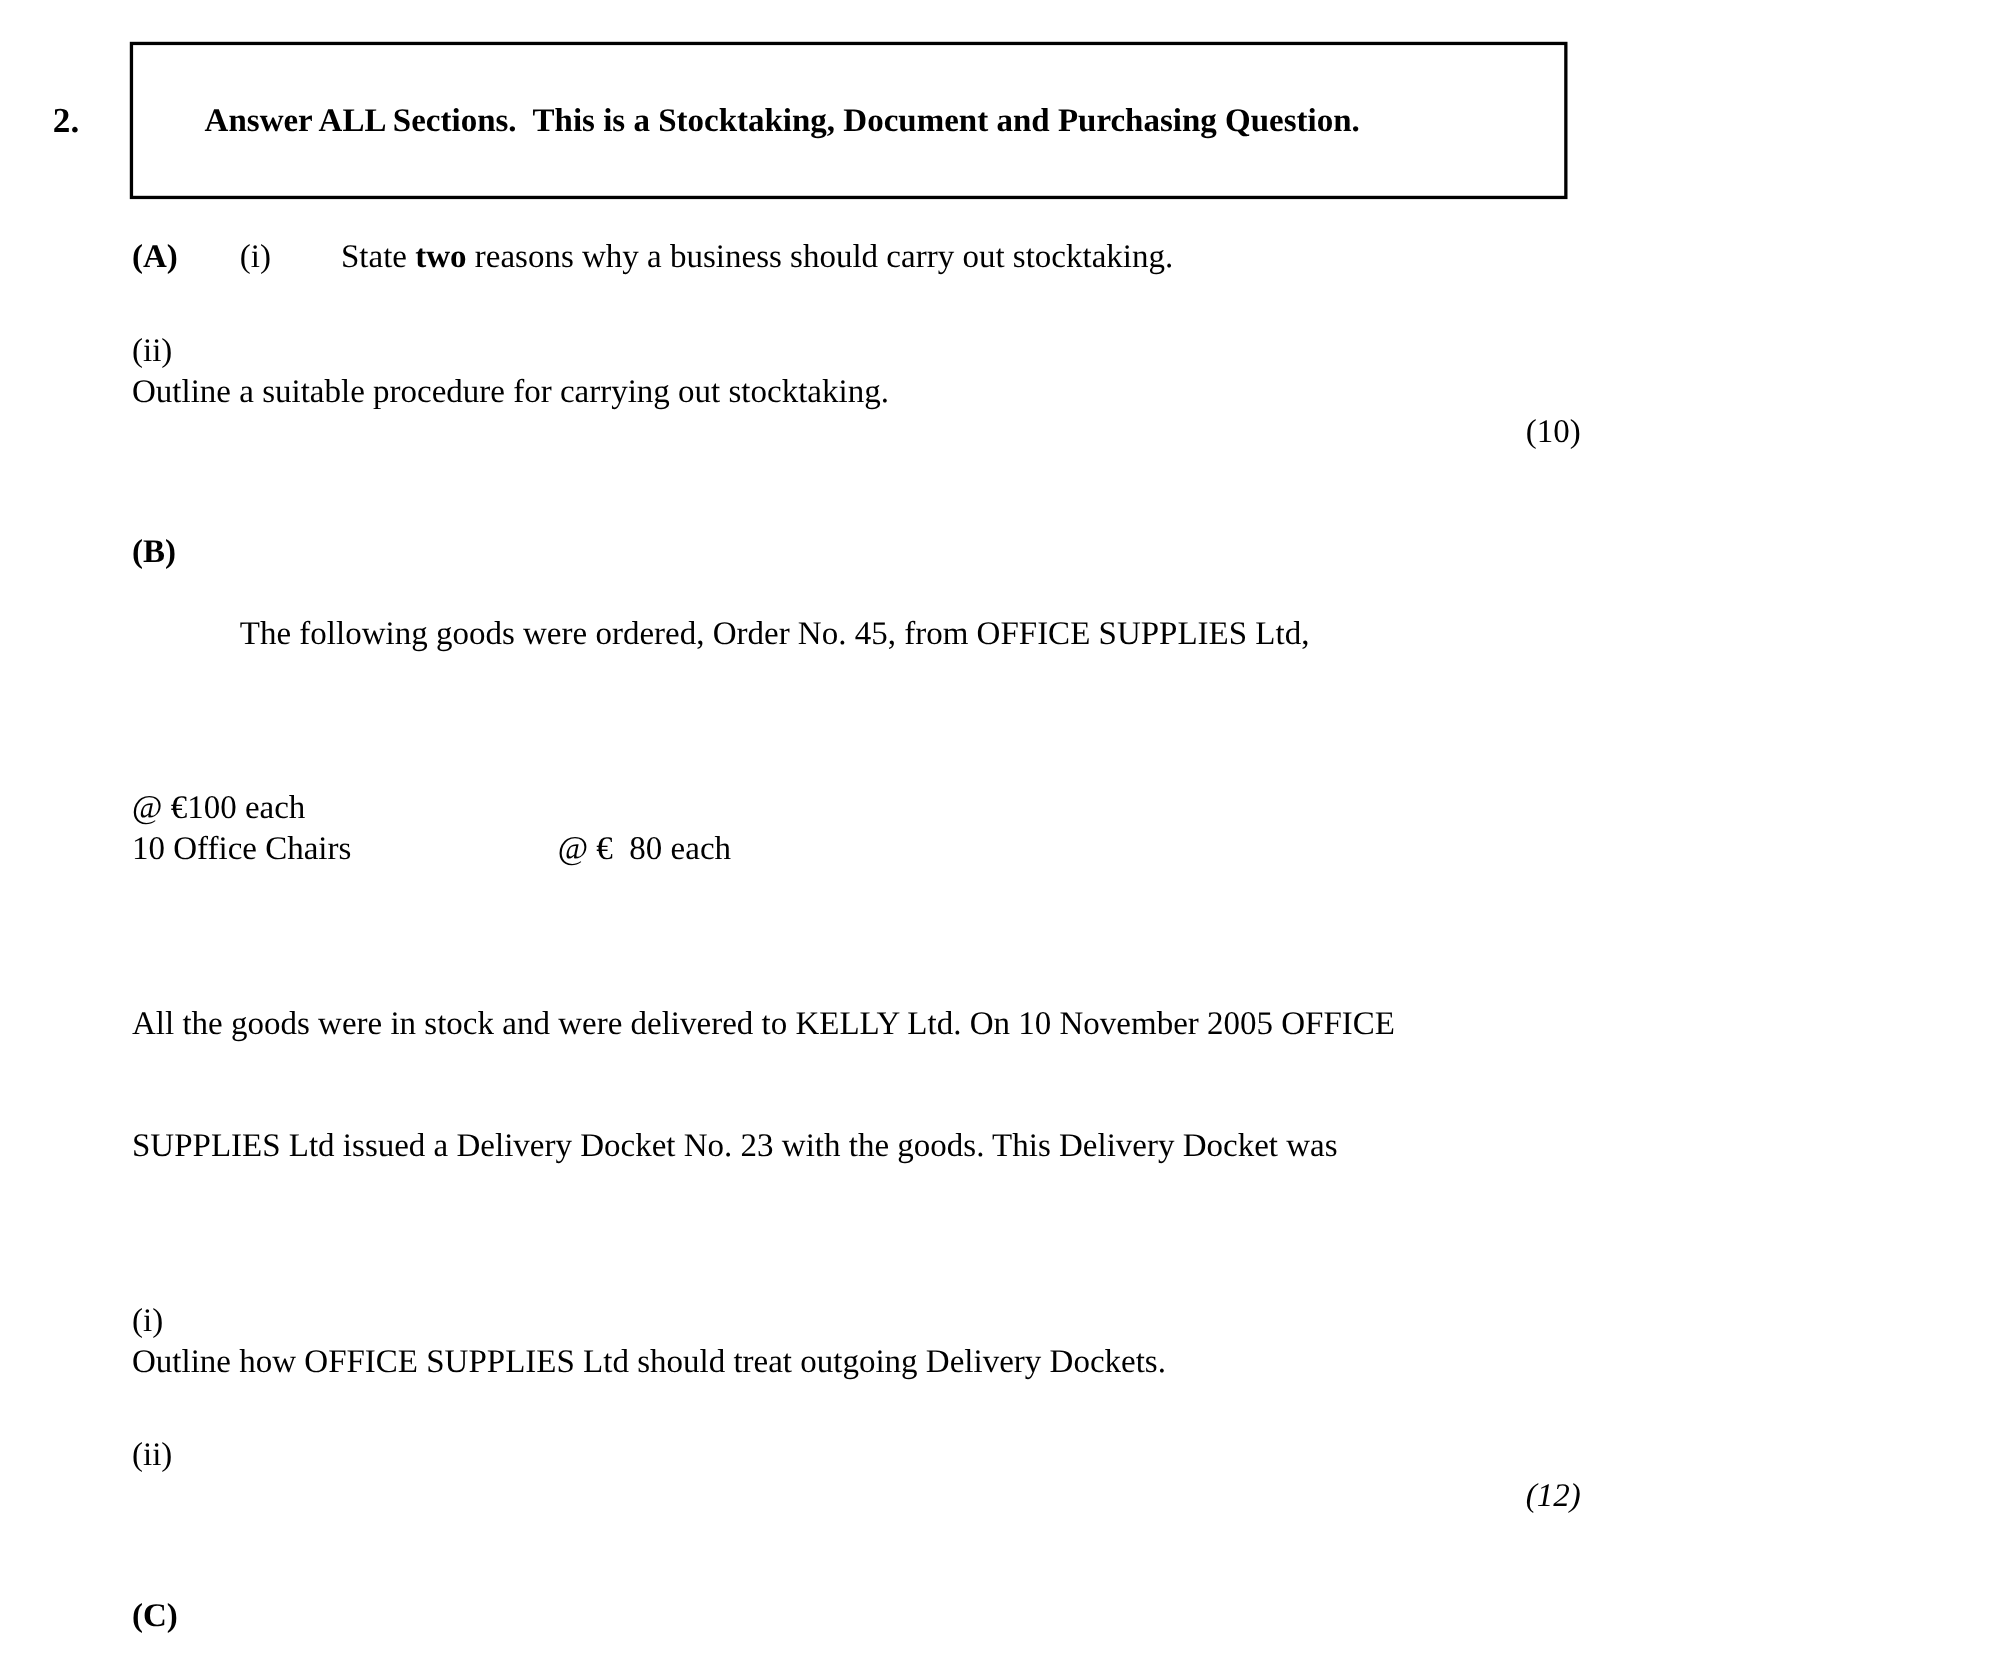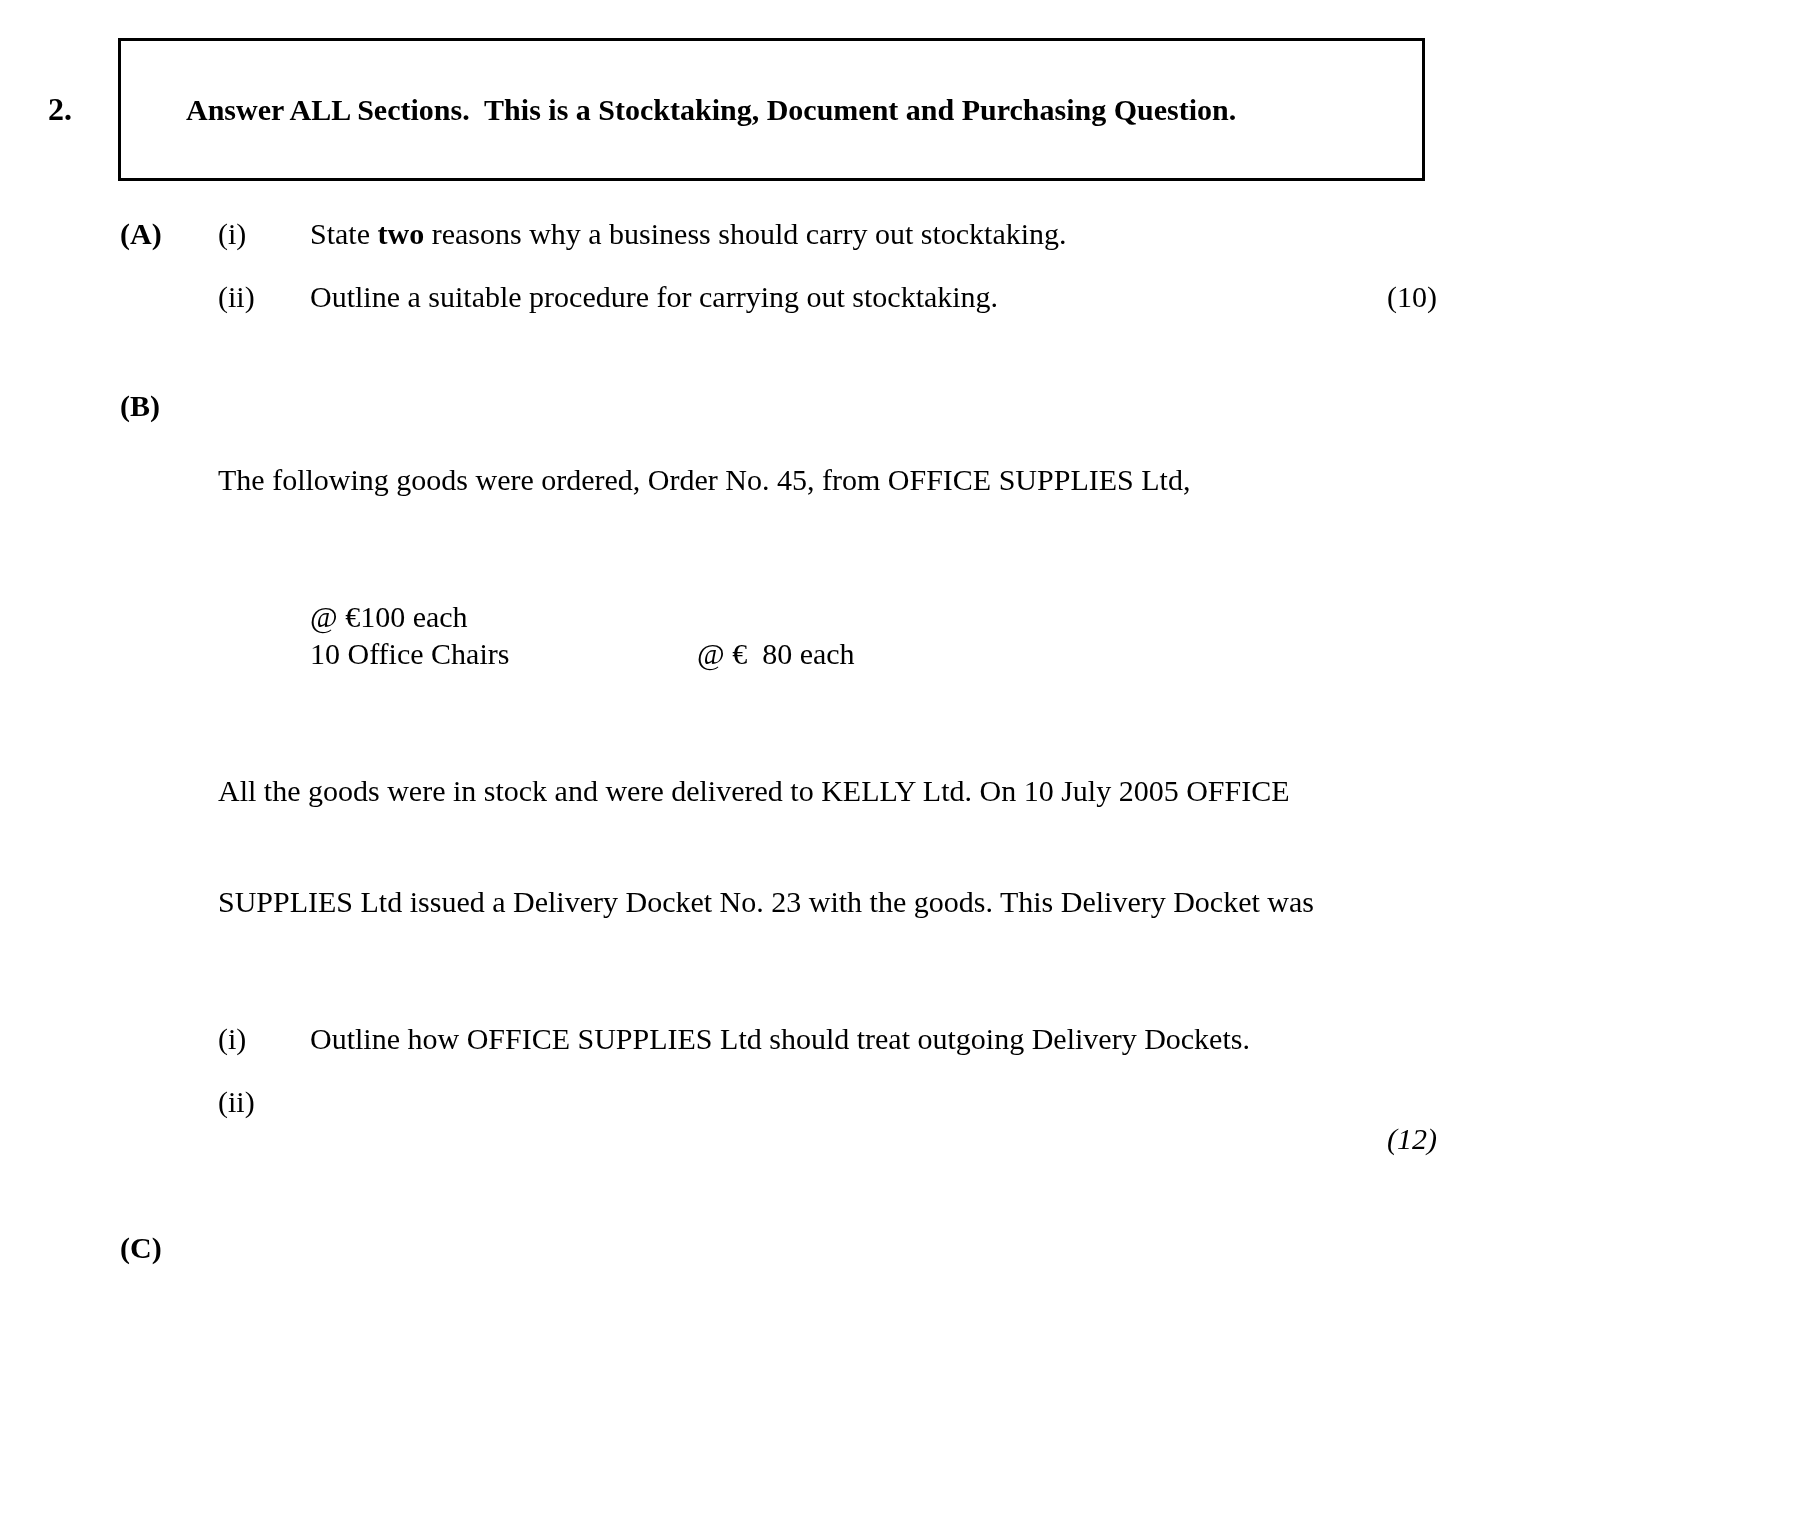--- a/index.html
+++ b/index.html
@@ -33,21 +33,21 @@
   .seclabel { width: 98px; flex-shrink: 0; font-weight: bold; }
   .sublabel { width: 92px; flex-shrink: 0; }
   .text { flex: 1 1 auto; white-space: pre-wrap; }
   .marks { margin-left: auto; flex-shrink: 0; text-align: center; }
   .marks-row { display: flex; font-style: italic; }
   .marks-row .filler { flex: 1 1 auto; }
 
   .b { font-weight: bold; }
   .i { font-style: italic; }
 
-  .gap1 { margin-top: 26px; }   
+  .gap1 { margin-top: 48px; flex-direction: column; }   
   .gap2 { margin-top: 72px; }   
   .gap-top { margin-top: 34px; }
 
   .para-lines div { white-space: pre-wrap; }
 
   .goods { flex: 1 1 auto; }
   .goods-row { display: flex; }
   .goods-item { width: 387px; flex-shrink: 0; white-space: pre; }
   .goods-price { white-space: pre; }
 </style>
@@ -95,21 +95,21 @@
         <div class="goods-row">
           <span class="goods-item">10 Office Chairs</span>
           <span class="goods-price">@ €  80 each</span>
         </div>
       </div>
     </div>
 
     <div class="row gap1">
       <span class="seclabel"></span>
       <div class="text para-lines">
-        <div>All the goods were in stock and were delivered to KELLY Ltd. On 10 July 2005 OFFICE</div>
+        <div>All the goods were in stock and were delivered to KELLY Ltd. On 10 November 2005 OFFICE</div>
         <div>SUPPLIES Ltd issued a Delivery Docket No. 23 with the goods. This Delivery Docket was</div>
       </div>
     </div>
 
     <div class="row gap1">
       <span class="seclabel"></span>
       <span class="sublabel">(i)</span>
       <span class="text">Outline how OFFICE SUPPLIES Ltd should treat outgoing Delivery Dockets.</span>
     </div>
 

